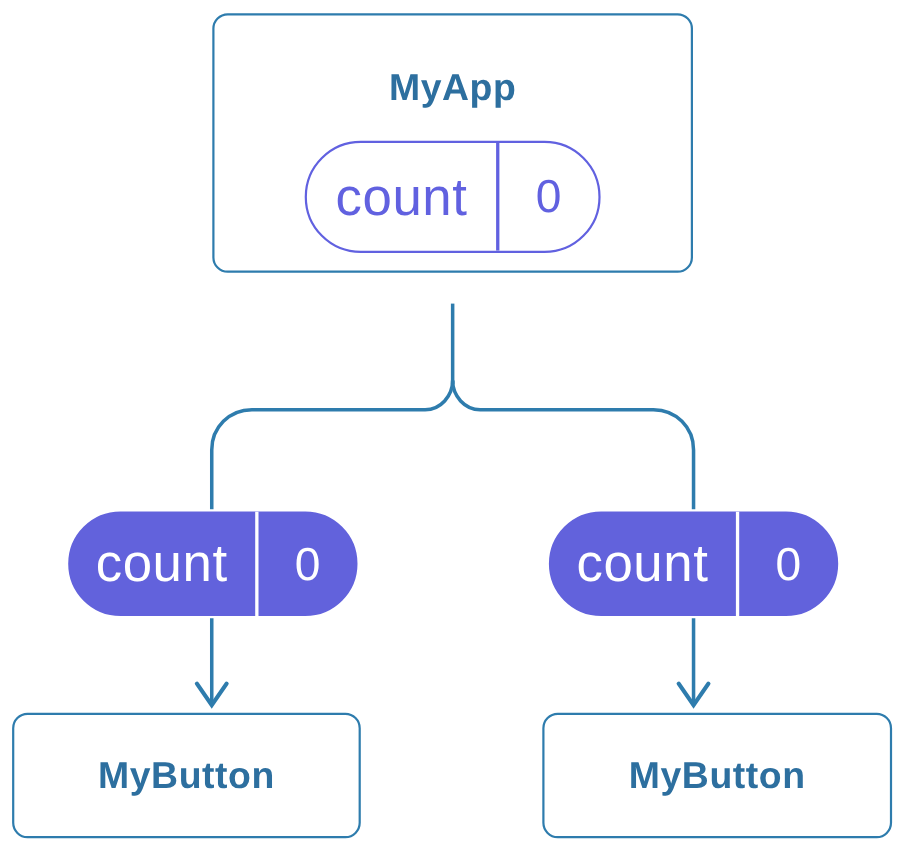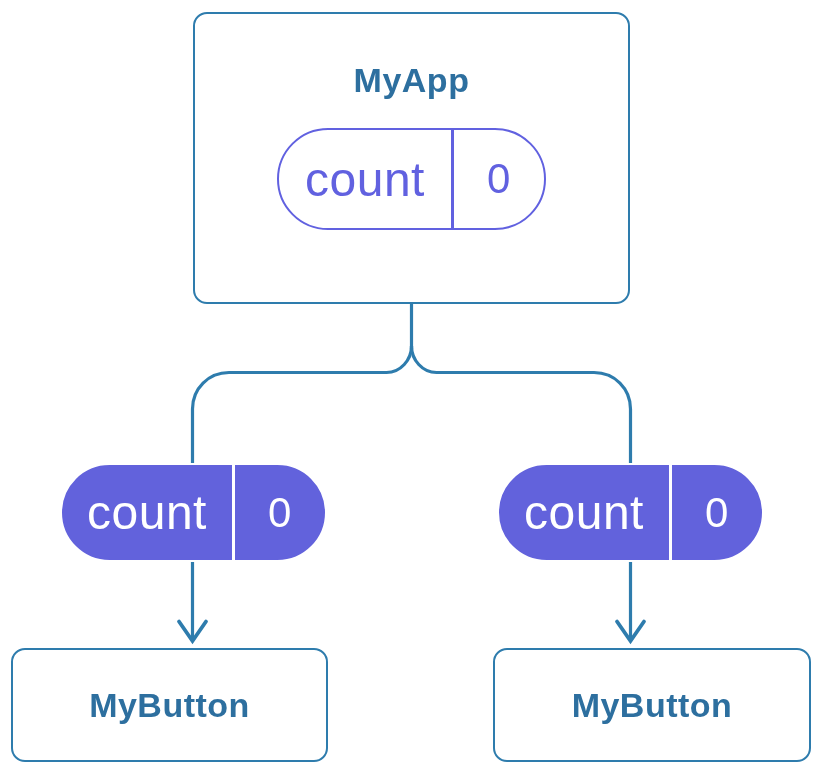--- a/index.html
+++ b/index.html
@@ -21,21 +21,21 @@
     position: absolute;
     background: #ffffff;
     border: 2.5px solid #2E7CAD;
     border-radius: 14px;
     box-sizing: border-box;
     z-index: 1;
     display: flex;
     flex-direction: column;
     align-items: center;
   }
-  .card.parent { left: 193px; top: 12px; width: 437px; height: 292px; padding-top: 46px; }
+  .card.parent { left: 193px; top: 12px; width: 437px; height: 236px; padding-top: 46px; }
   .card.child  { width: 317px; height: 114px; justify-content: center; }
   .card.child.left  { left: 11px;  top: 648px; }
   .card.child.right { left: 493px; top: 648px; width: 318px; }
   .card-title {
     color: #2D6F9F;
     font-size: 34px;
     font-weight: bold;
     letter-spacing: 0.5px;
     line-height: 40px;
     white-space: nowrap;

